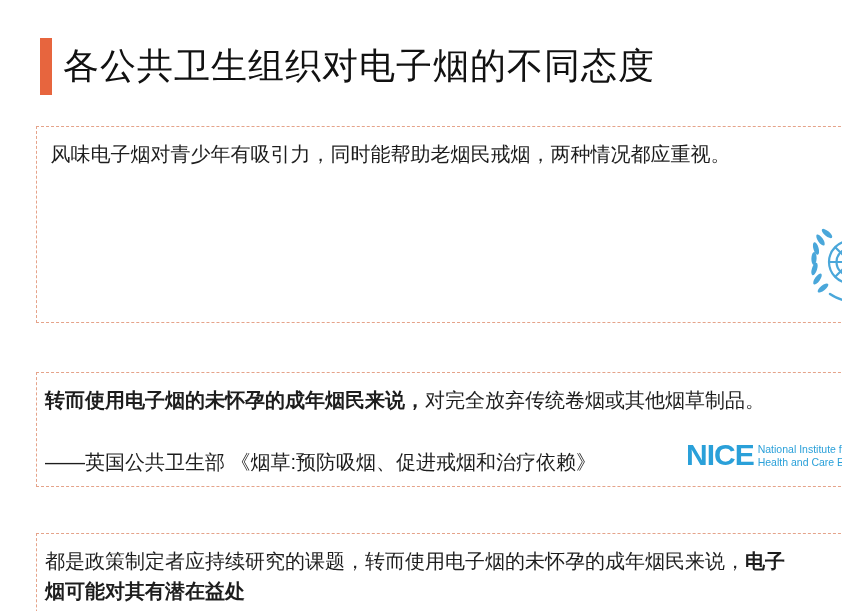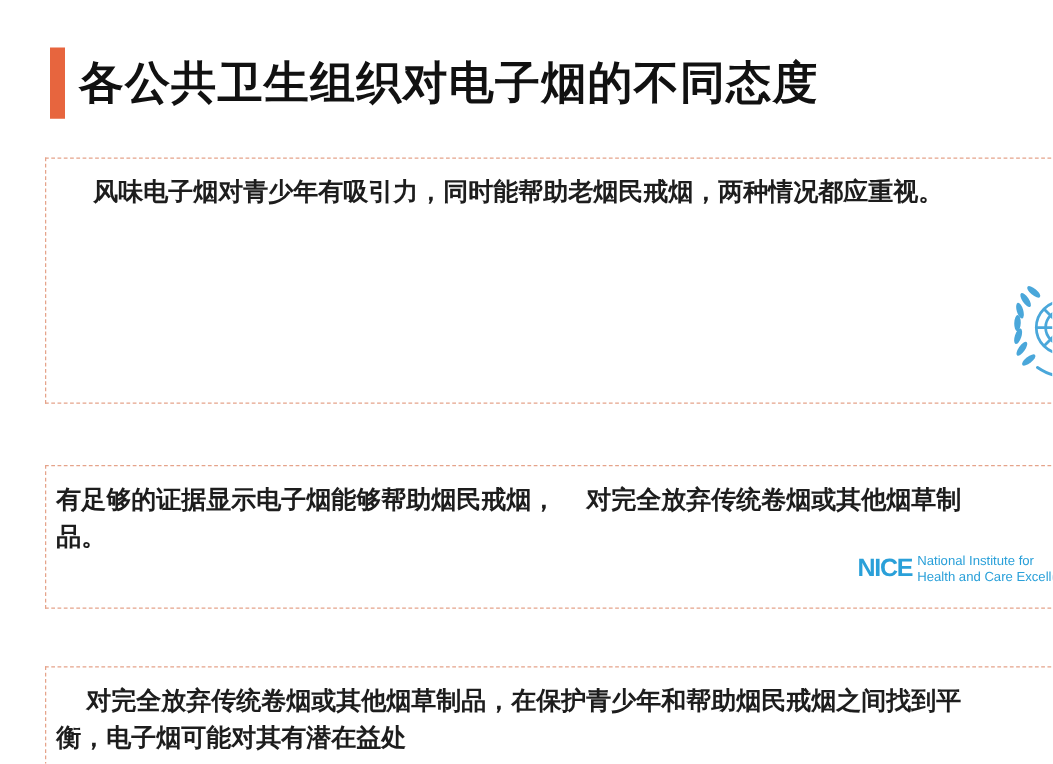--- a/index.html
+++ b/index.html
@@ -24,55 +24,55 @@
     position:absolute;left:40px;top:38px;
     display:flex;align-items:center;gap:11px;
   }
   .accent-bar{
     width:12px;height:57px;
     background:var(--accent);
     flex:0 0 auto;
   }
   .page-title{
     margin:0;
-    font-size:36px;font-weight:700;
+    font-size:36px;font-weight:400;
     letter-spacing:1px;
     color:#111111;
     white-space:nowrap;
     text-align:center;
   }
   
   .quote-box{
     position:absolute;left:36px;right:-14px;
     border:1px dashed var(--box-border);
     background:#ffffff;
     font-size:20px;line-height:30px;
     padding:12px 52px 0 8px;
   }
   .quote-box p{margin:0 0 26px;}
   .box-who{top:126px;height:197px;}
   .box-phe{top:372px;height:115px;}
   .box-phe p{margin-bottom:32px;}
   .box-us{top:533px;height:105px;}
-  .seg{font-weight:700;margin-left:24px;}
+  .seg{font-weight:400;}
   .seg-bold{font-weight:700;}
   
   .who-logo{
     position:absolute;left:806px;top:224px;
     width:88px;height:92px;
   }
   .who-logo svg{width:100%;height:100%;display:block;}
   
   .nice-logo{
     position:absolute;left:686px;top:440px;
     display:flex;align-items:flex-start;gap:4px;
     white-space:nowrap;
   }
   .nice-word{
-    font-size:20px;line-height:30px;font-weight:700;
+    font-size:30px;line-height:30px;font-weight:700;
     letter-spacing:-1px;
     color:var(--nice-blue);
   }
   .nice-tagline{
     padding-top:3px;
     font-size:10.5px;line-height:13px;
     color:var(--nice-blue);
   }
 </style>
 </head>
@@ -83,25 +83,26 @@
   <div class="title-row">
     <span class="accent-bar"></span>
     <h1 class="page-title">各公共卫生组织对电子烟的不同态度</h1>
   </div>
 
   <div class="quote-box box-who">
     <p><span class="seg">&nbsp;风味电子烟对青少年有吸引力，同时能帮助老烟民戒烟，两种情况都应重视。</span></p>
   </div>
 
   <div class="quote-box box-phe">
-    <p><span class="seg-bold">有足够的证据显示电子烟能够帮助烟民戒烟，</span><span class="seg">对完全放弃传统卷烟或其他烟草制品。</span></p>
+    <p><span class="seg-bold">转而使用电子烟的未怀孕的成年烟民来说，</span><span class="seg">对完全放弃传统卷烟或其他烟草制品。</span></p>
+    <p><span class="seg">——英国公共卫生部 《烟草:预防吸烟、促进戒烟和治疗依赖》</span></p>
   </div>
 
   <div class="quote-box box-us">
-    <p><span class="seg">对完全放弃传统卷烟或其他烟草制品，在保护青少年和帮助烟民戒烟之间找到平衡，</span><span class="seg-bold">电子烟可能对其有潜在益处</span></p>
+    <p><span class="seg">都是政策制定者应持续研究的课题，转而使用电子烟的未怀孕的成年烟民来说，</span><span class="seg-bold">电子烟可能对其有潜在益处</span></p>
   </div>
 
   <div class="who-logo">
     <svg viewBox="0 0 88 92" xmlns="http://www.w3.org/2000/svg" aria-hidden="true">
       <g stroke="#4aa7da" fill="none" stroke-width="2.2">
         <circle cx="44" cy="38" r="21"></circle>
         <circle cx="44" cy="38" r="13.5"></circle>
         <circle cx="44" cy="38" r="6"></circle>
         <line x1="23" y1="38" x2="65" y2="38"></line>
         <line x1="44" y1="17" x2="44" y2="59"></line>

